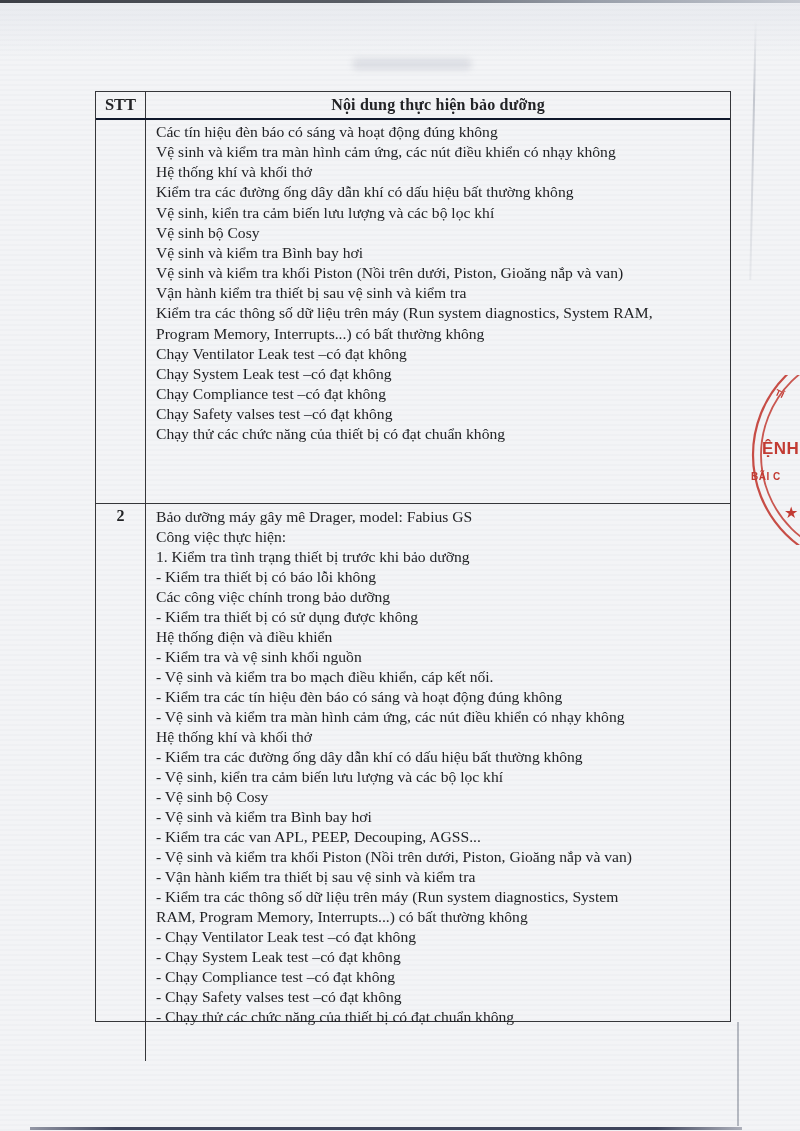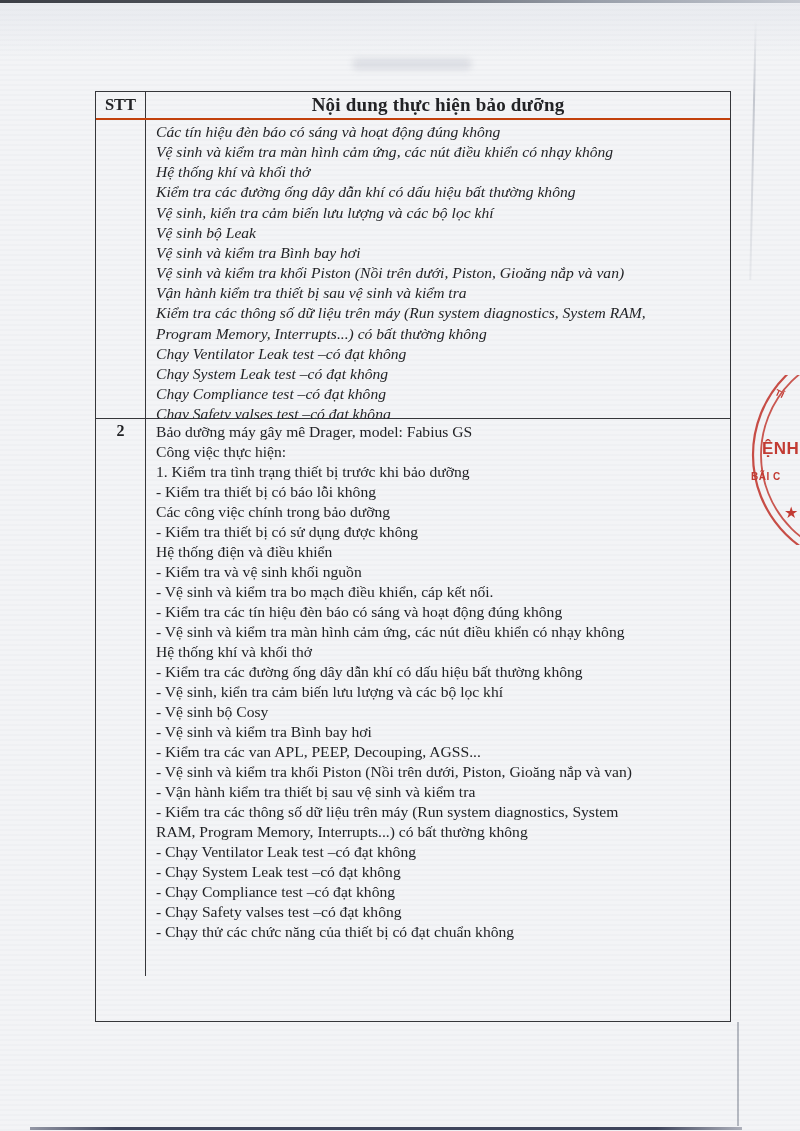--- a/index.html
+++ b/index.html
@@ -29,28 +29,28 @@
     background:rgba(120,126,140,0.5);}
   .edge-bottom{position:absolute;left:30px;top:1127px;width:712px;height:2.5px;
     background:linear-gradient(90deg,rgba(70,76,100,0.55),#3f455c 12%,#3f455c 88%,rgba(70,76,100,0.4));}
 
   
   .tbl{
     position:absolute;left:95px;top:91px;width:636px;height:931px;
     border:1.6px solid #35363a;box-sizing:border-box;
     background:transparent;
   }
-  .thead{display:flex;height:26px;border-bottom:2px solid #c2410c;box-sizing:content-box;text-align:right;}
+  .thead{display:flex;height:26px;border-bottom:2px solid #0f172a;box-sizing:content-box;text-align:right;}
   .th-stt{width:50px;flex:0 0 50px;border-right:1.4px solid #35363a;box-sizing:border-box;
     display:flex;align-items:center;justify-content:center;
     font-weight:bold;font-size:16.5px;}
   .th-content{flex:1;display:flex;align-items:center;justify-content:center;
-    font-weight:bold;font-size:19px;letter-spacing:0.2px;}
+    font-weight:bold;font-size:16px;letter-spacing:0.2px;}
   .trow{display:flex;box-sizing:border-box;}
-  .trow.r1{height:299px;border-bottom:1.5px solid #35363a;font-style:italic;}
+  .trow.r1{height:384px;border-bottom:1.5px solid #35363a;}
   .trow.r2{height:557px;}
   .td-stt{width:50px;flex:0 0 50px;border-right:1.4px solid #35363a;box-sizing:border-box;
     text-align:center;font-weight:bold;font-size:16px;padding-top:3px;}
   .td-content{flex:1;padding:1px 4px 0 10px;overflow:hidden;}
   .r1 .td-content{line-height:20.15px;font-size:15.6px;padding-top:2px;}
   .r2 .td-content{line-height:20.0px;font-size:15.6px;padding-top:3px;}
   .line{white-space:nowrap;}
   .line.bold{font-weight:normal;}
 
   
@@ -86,21 +86,21 @@
         <div class="line">Các tín hiệu đèn báo có sáng và hoạt động đúng không</div>
 
         <div class="line">Vệ sinh và kiểm tra màn hình cảm ứng, các nút điều khiển có nhạy không</div>
 
         <div class="line">Hệ thống khí và khối thở</div>
 
         <div class="line">Kiểm tra các đường ống dây dẫn khí có dấu hiệu bất thường không</div>
 
         <div class="line">Vệ sinh, kiển tra cảm biến lưu lượng và các bộ lọc khí</div>
 
-        <div class="line">Vệ sinh bộ Leak</div>
+        <div class="line">Vệ sinh bộ Cosy</div>
 
         <div class="line">Vệ sinh và kiểm tra Bình bay hơi</div>
 
 
         <div class="line">Vệ sinh và kiểm tra khối Piston (Nồi trên dưới, Piston, Gioăng nắp và van)</div>
 
         <div class="line">Vận hành kiểm tra thiết bị sau vệ sinh và kiểm tra</div>
 
         <div class="line">Kiểm tra các thông số dữ liệu trên máy (Run system diagnostics, System RAM,</div>
 

